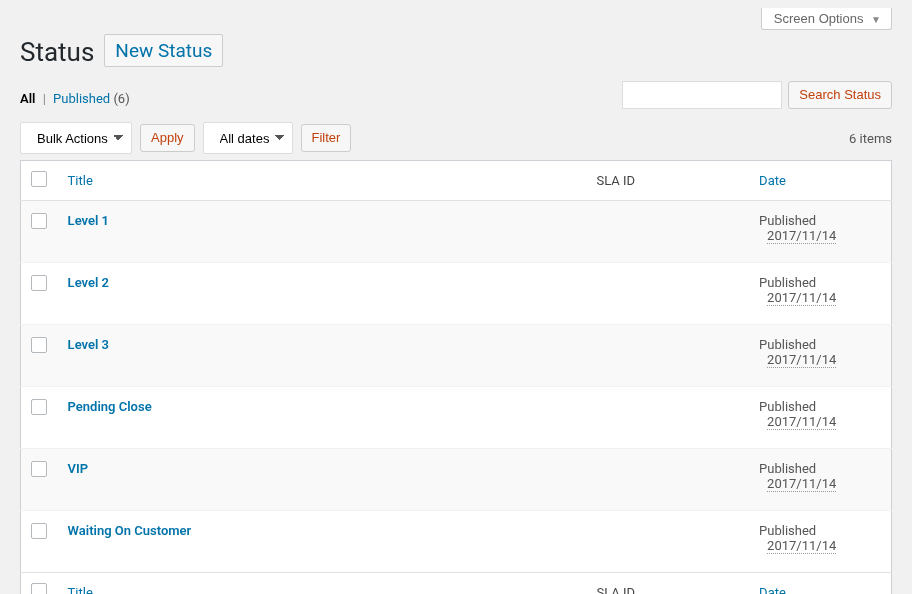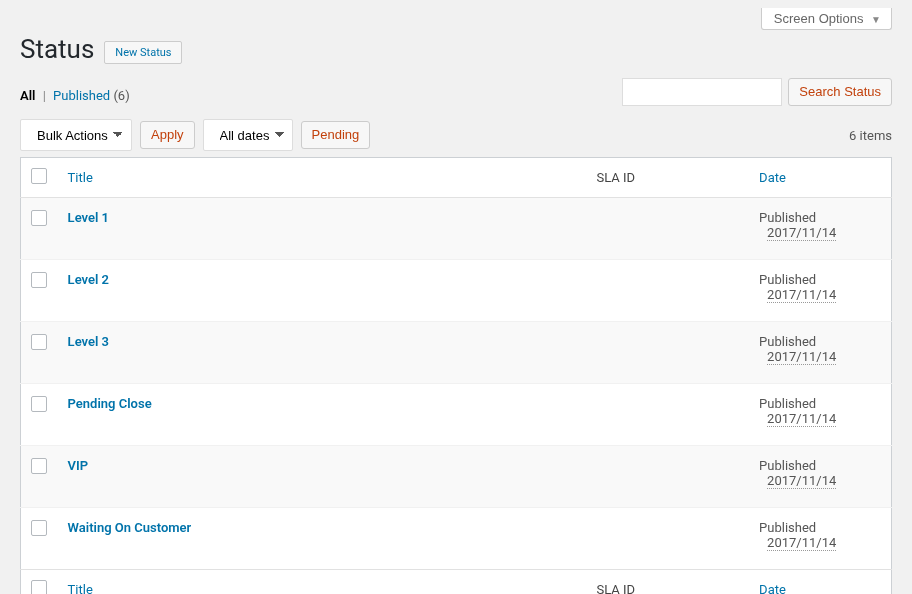--- a/index.html
+++ b/index.html
@@ -43,21 +43,21 @@
 }
 h1 {
   font-size: 26px;
   font-weight: 400;
   color: #23282d;
 }
 .page-title-action {
   background: #f7f7f7;
   border: 1px solid #ccc;
   padding: 4px 10px;
-  font-size: 11px;
+  font-size: 19px;
   color: #0073aa;
   text-decoration: none;
   border-radius: 2px;
   cursor: pointer;
 }
 .subsubsub {
   font-size: 13px;
   margin-bottom: 8px;
   margin-top: 10px;
 }
@@ -175,21 +175,21 @@
 
   <div class="tablenav">
     <div class="actions">
       <select>
         <option>Bulk Actions</option>
       </select>
       <button class="button">Apply</button>
       <select>
         <option>All dates</option>
       </select>
-      <button class="button">Pending</button>
+      <button class="button">Filter</button>
     </div>
     <div class="tablenav-pages">6 items</div>
   </div>
 
   <table class="wp-list">
     <thead>
       <tr>
         <th class="check-col"><input type="checkbox" style=""></th>
         <th class="col-title"><a>Title</a></th>
         <th class="col-sla">SLA ID</th>

